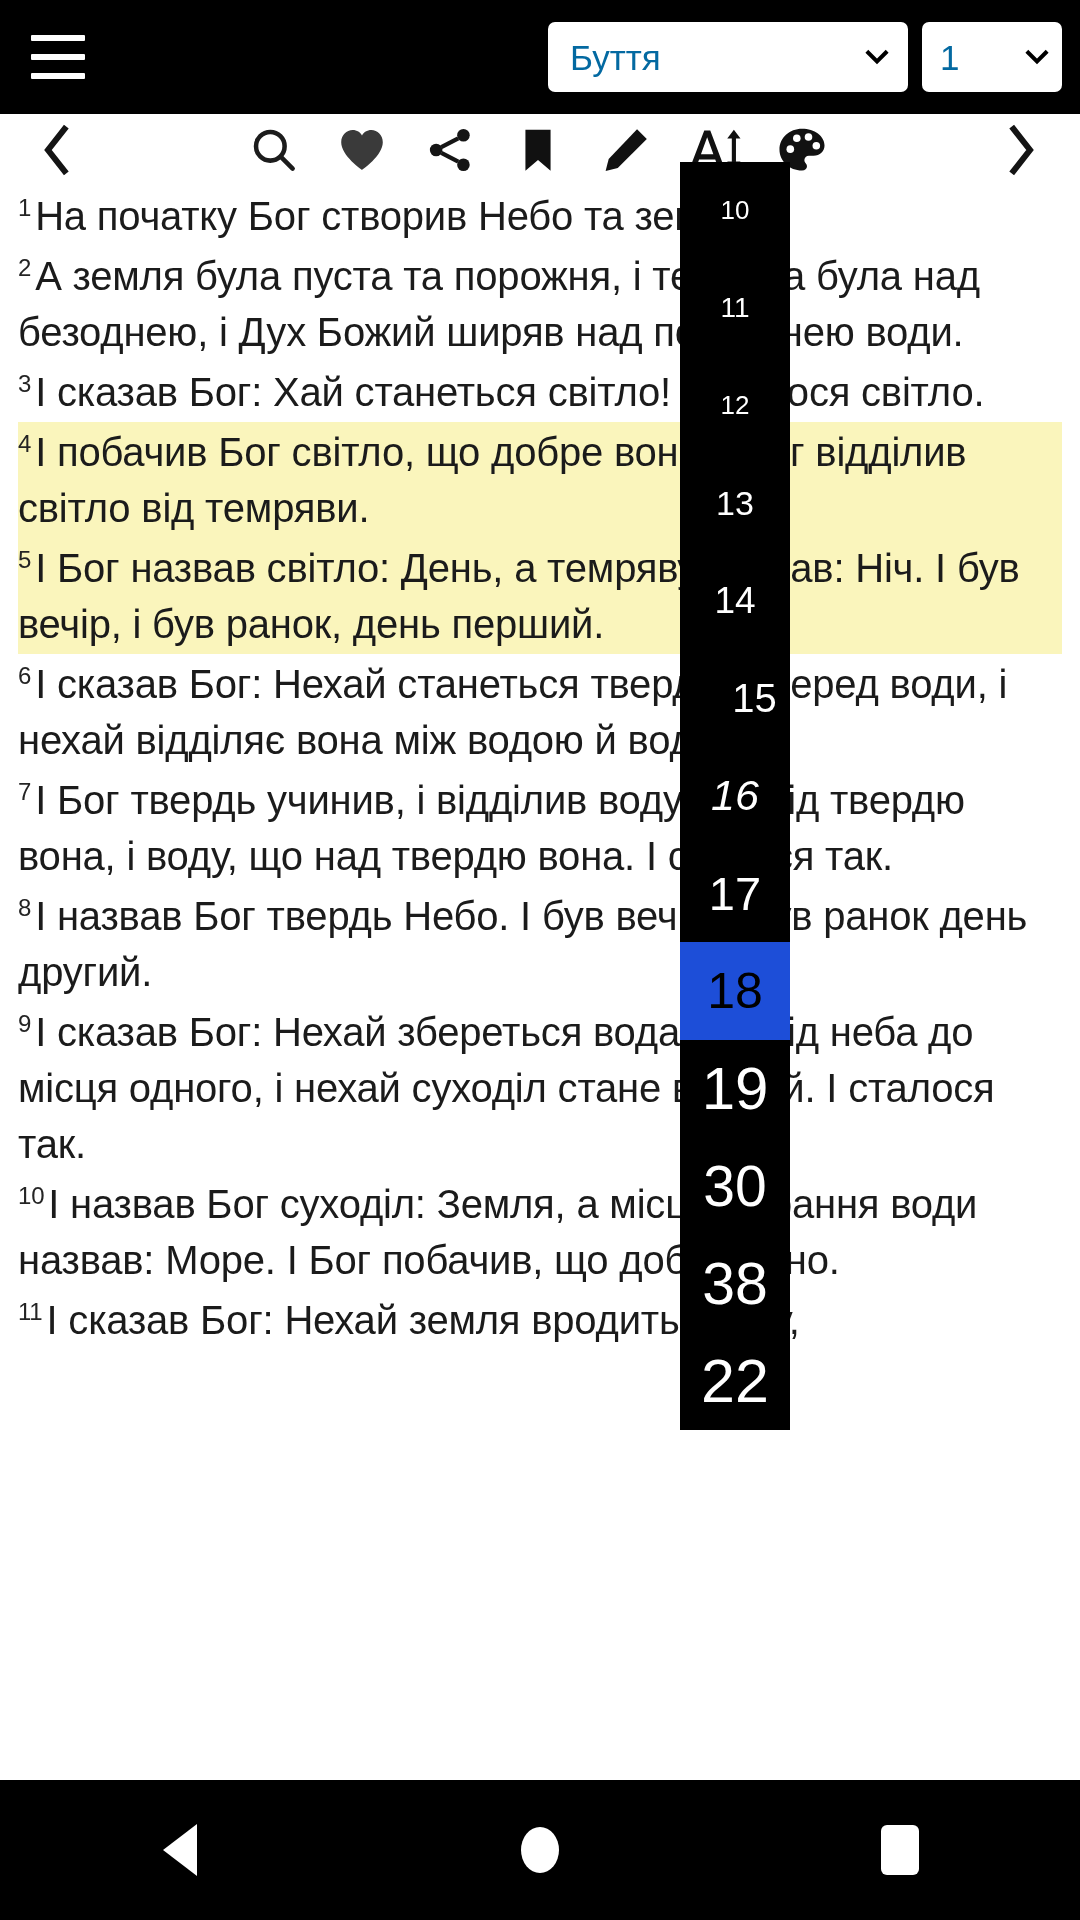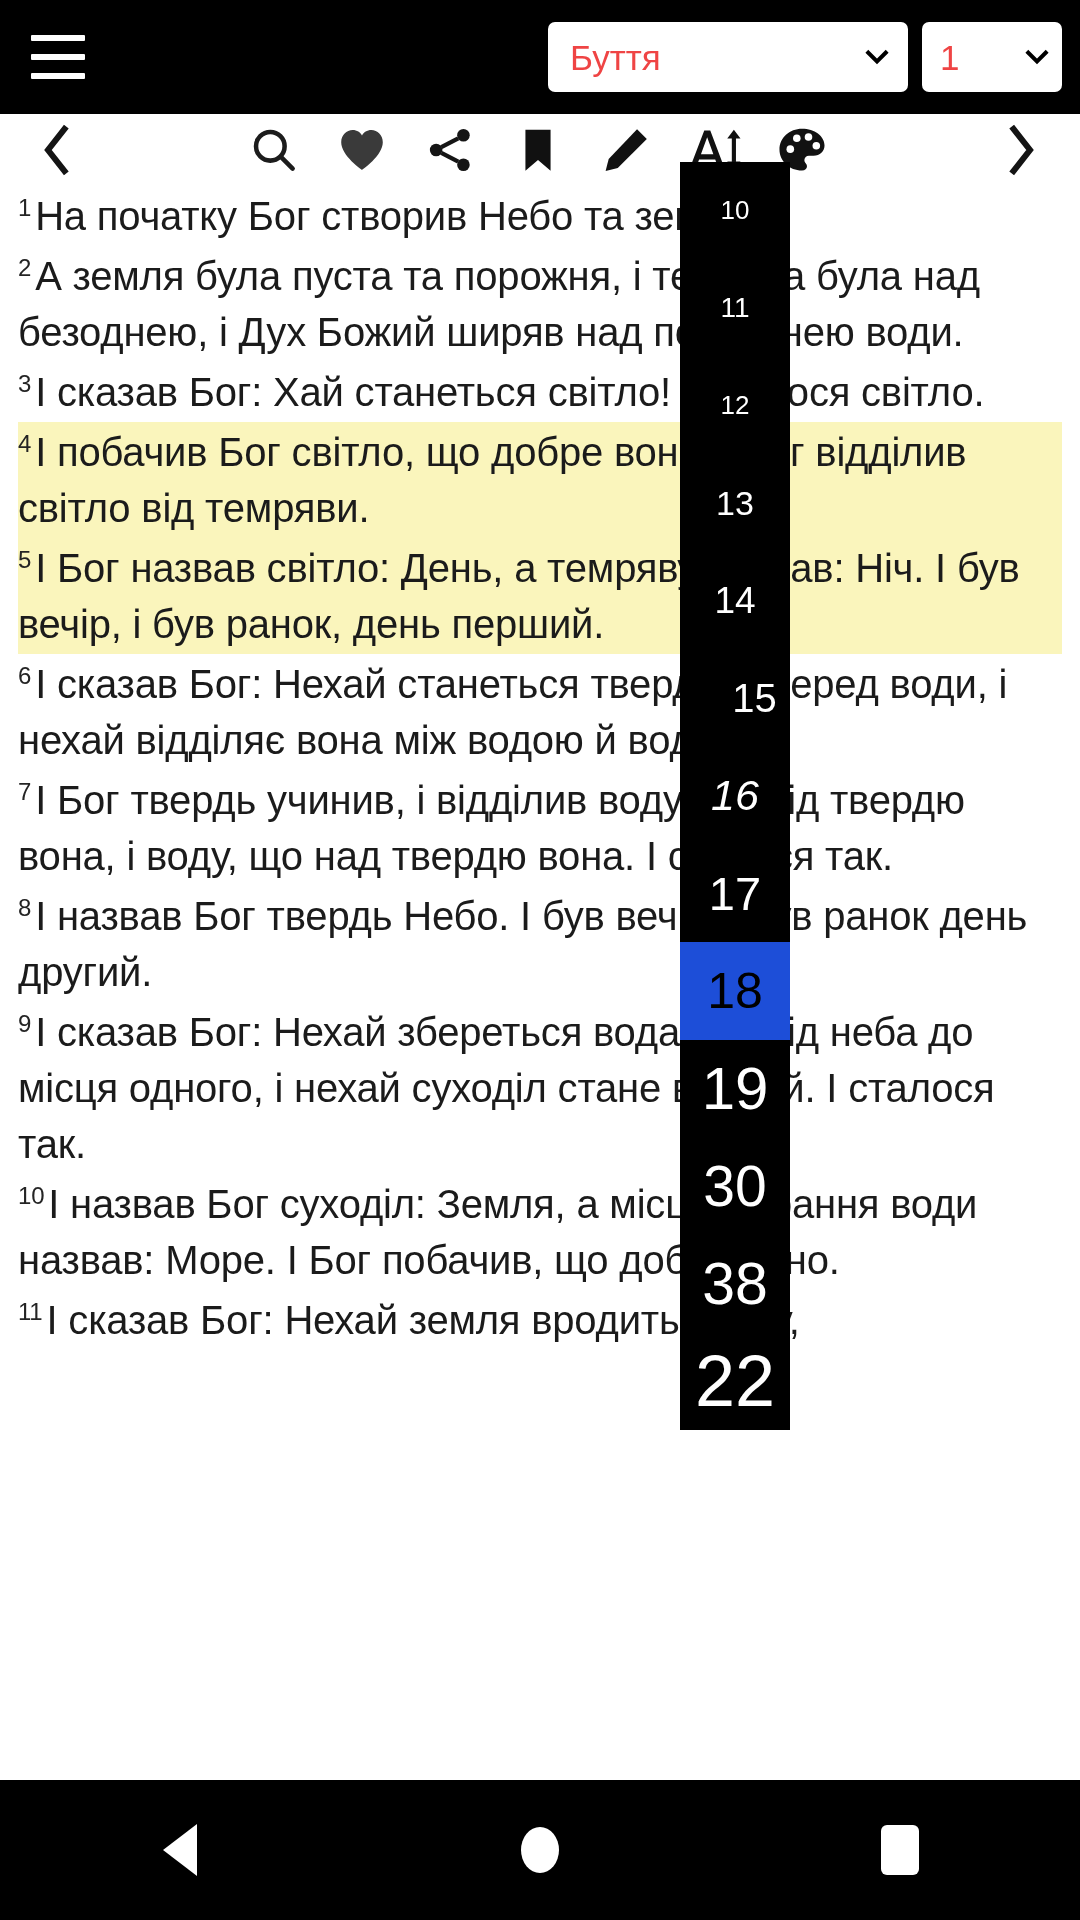--- a/index.html
+++ b/index.html
@@ -50,21 +50,21 @@
     display: flex;
     align-items: center;
     justify-content: space-between;
     padding: 0 16px 0 22px;
     position: relative;
   }
   #book-spinner { width: 360px; margin-right: 14px; }
   #chapter-spinner { width: 140px; padding: 0 10px 0 18px; margin-right: 18px; }
   .spinner-label {
     font-size: 35px;
-    color: #ef4444;
+    color: #0369a1;
     font-family: "Liberation Sans", sans-serif;
     line-height: 1;
     white-space: nowrap;
   }
   .caret {
     width: 30px; height: 30px;
     flex: 0 0 auto;
     display: block;
   }
 
@@ -307,21 +307,21 @@
       <div class="sc-item" style="font-size: 26px;">12</div>
       <div class="sc-item" style="font-size: 34px;">13</div>
       <div class="sc-item" style="font-size: 37px;">14</div>
       <div class="sc-item" style="font-size: 40px; padding-left: 39px;">15</div>
       <div class="sc-item" style="font-size: 43px; font-style: italic;">16</div>
       <div class="sc-item" style="font-size: 47px;">17</div>
       <div class="sc-item selected" style="font-size: 50px;">18</div>
       <div class="sc-item" style="font-size: 60px;">19</div>
       <div class="sc-item" style="font-size: 57px;">30</div>
       <div class="sc-item" style="font-size: 59px;">38</div>
-      <div class="sc-item" style="font-size: 72px;">22</div>
+      <div class="sc-item" style="font-size: 61px;">22</div>
     </div>
 
   <div id="navbar">
     <div class="nav-btn">
       <div id="nav-back-glyph"></div>
     </div>
     <div class="nav-btn">
       <div id="nav-home-glyph"></div>
     </div>
     <div class="nav-btn">

